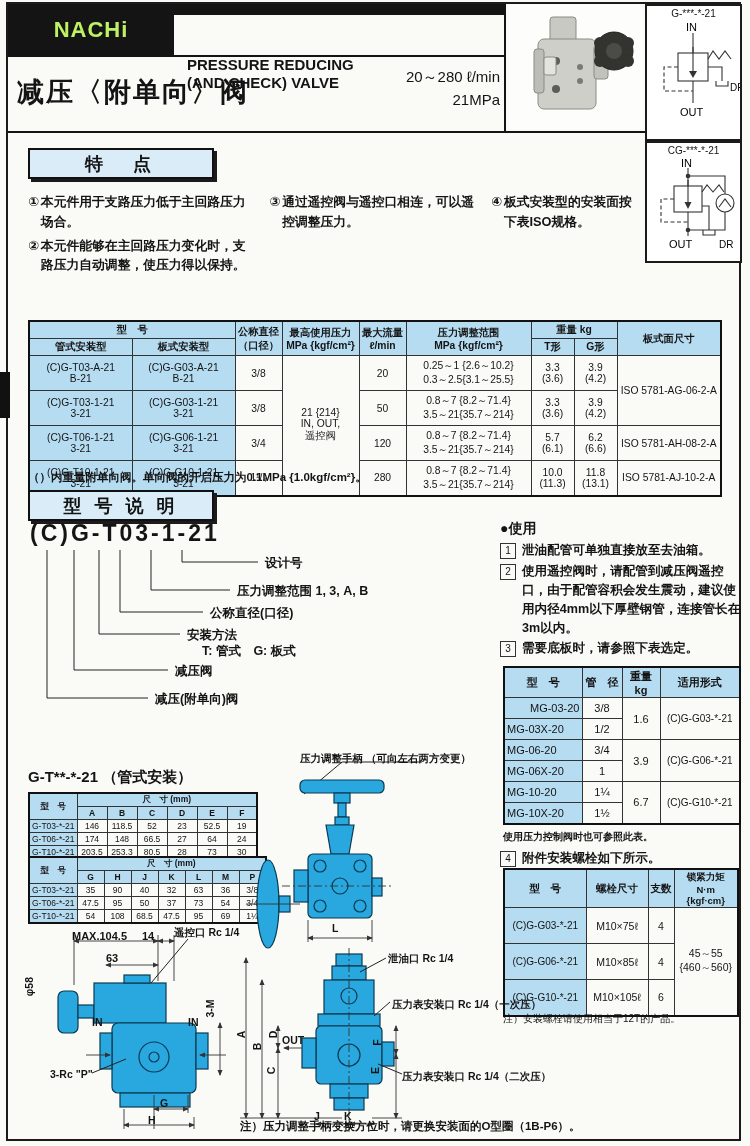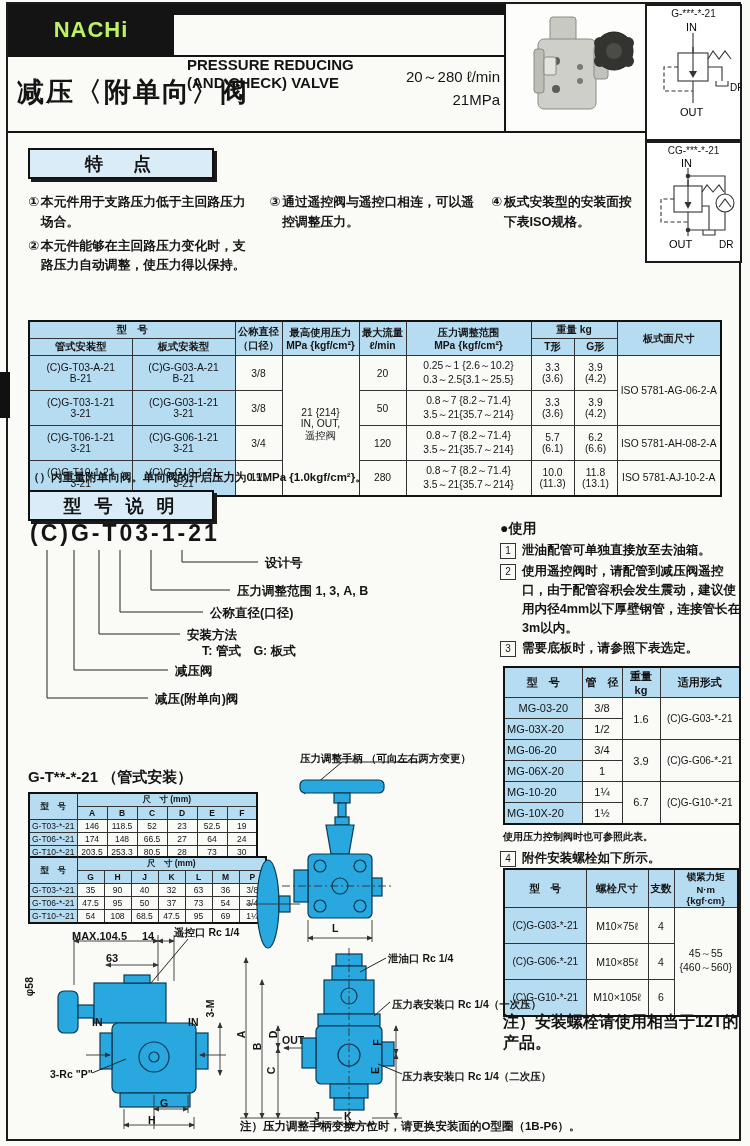--- a/index.html
+++ b/index.html
@@ -322,21 +322,21 @@
       </colgroup>
     <tbody>
         <tr style="height:30px">
       <th>型　号</th>
       <th>管　径</th>
       <th class="ml">重量
 kg</th>
       <th>适用形式</th>
     </tr>
     <tr>
-      <td class="bluecell" style="text-align:center">MG-03-20</td>
+      <td class="bluecell" style="text-align:right">MG-03-20</td>
       <td>3/8</td>
       <td rowspan="2">1.6</td>
       <td rowspan="2" style="font-size:10px">(C)G-G03-*-21</td>
     </tr>
     <tr>
       <td class="bluecell" style="text-align:left">MG-03X-20</td>
       <td>1/2</td>
     </tr>
     <tr>
       <td class="bluecell" style="text-align:left">MG-06-20</td>
@@ -393,21 +393,21 @@
       <td>M10×85ℓ</td>
       <td>4</td>
     </tr>
     <tr>
       <td class="bluecell" style="font-size:10px">(C)G-G10-*-21</td>
       <td>M10×105ℓ</td>
       <td>6</td>
     </tr>
   </tbody>
     </table>
-  <div class="abs" style="left:503px;top:1012px;font-size:16px;font-weight:bold">注）安装螺栓请使用相当于12T的产品。</div>
+  <div class="abs" style="left:503px;top:1012px;font-size:10px;font-weight:normal">注）安装螺栓请使用相当于12T的产品。</div>
 
   <div class="dims-sub">G-T**-*-21 （管式安装）</div>
 
   <table class="gridtab dimtab" style="top:792px">
     <colgroup>
         <col style="width:48px">
         <col style="width:30px">
         <col style="width:30px">
         <col style="width:30px">
         <col style="width:30px">

